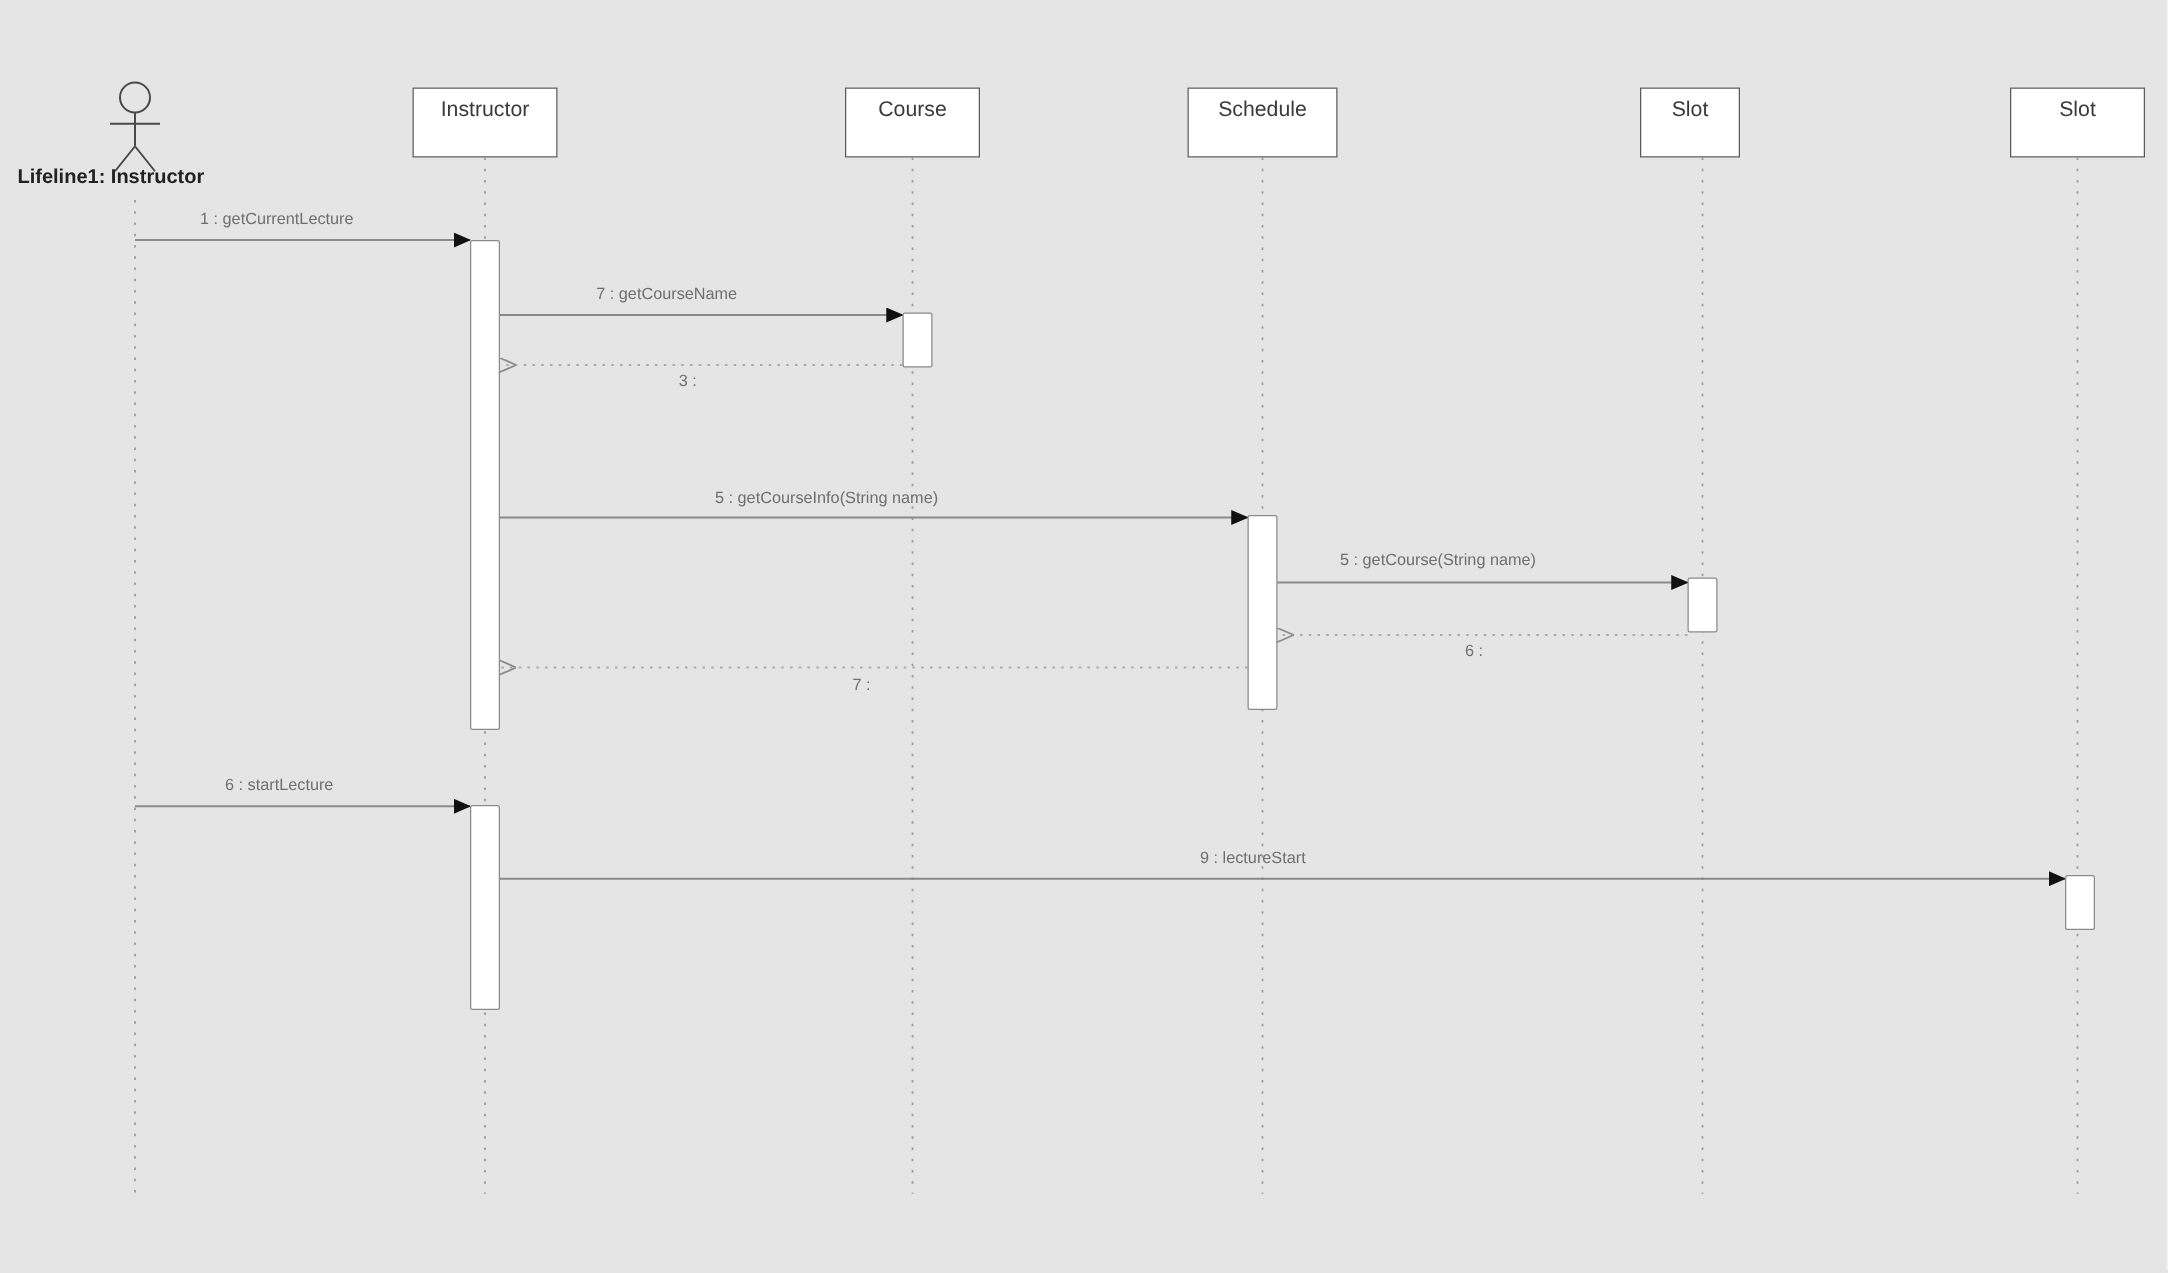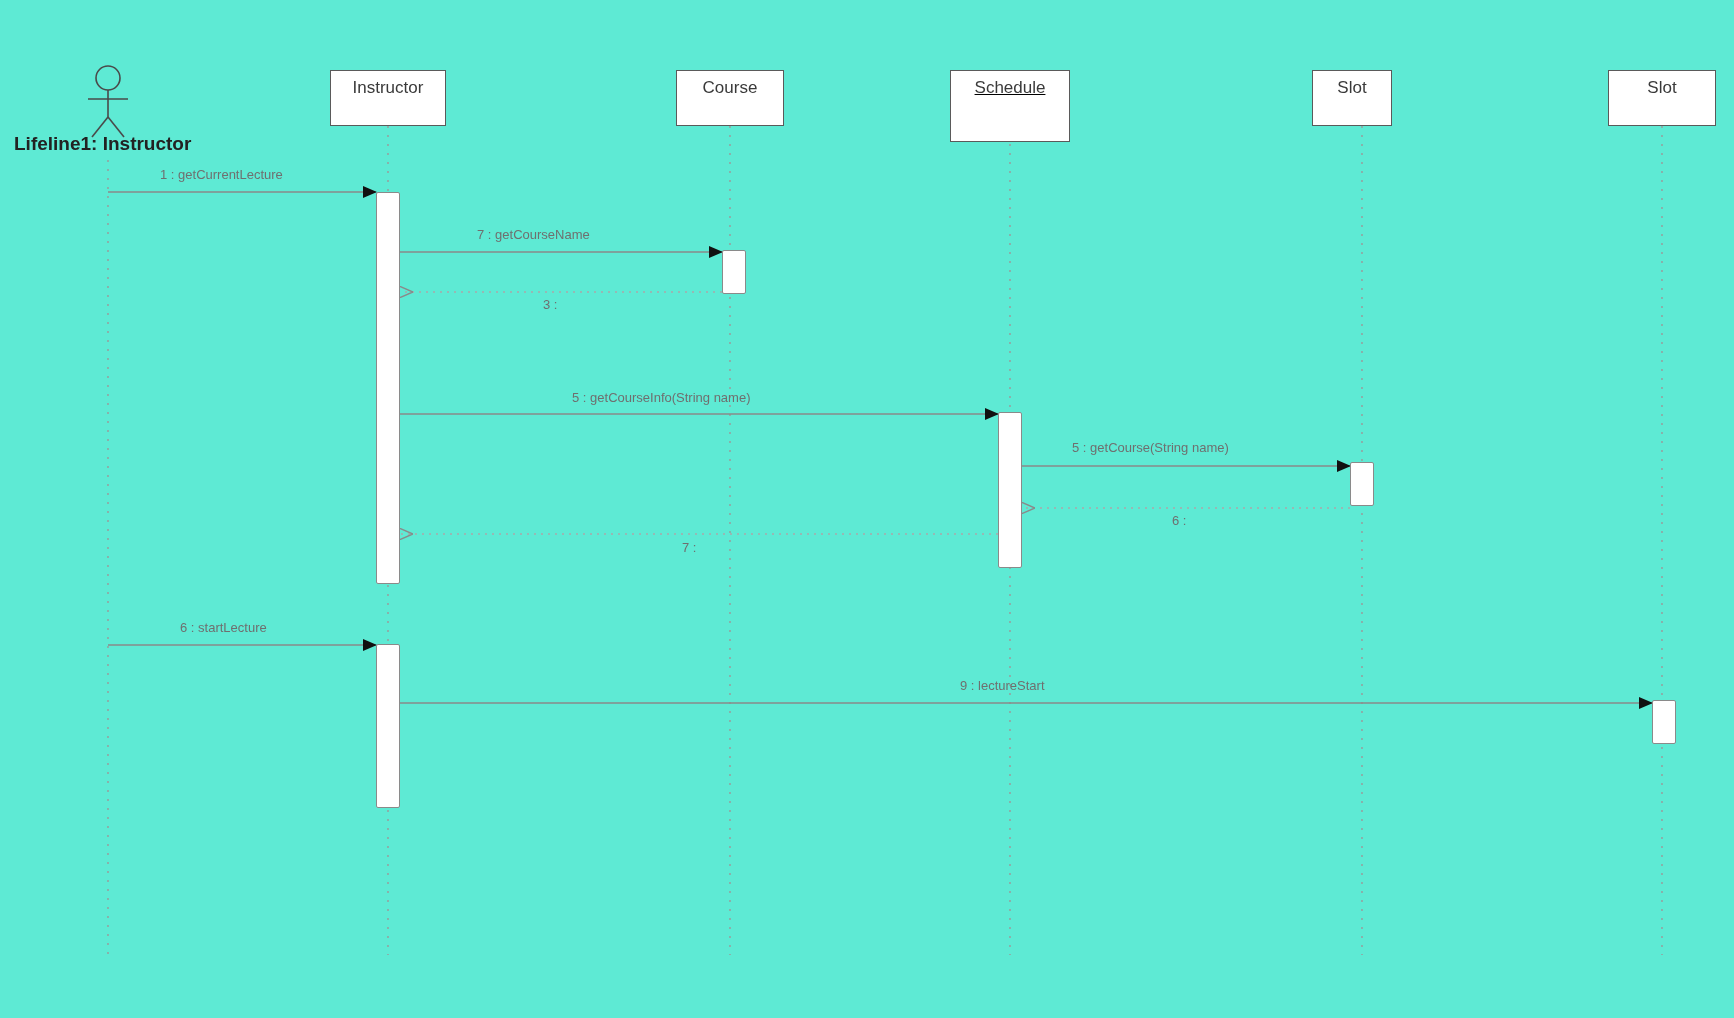--- a/index.html
+++ b/index.html
@@ -4,21 +4,21 @@
 <style>
   html, body {
     margin: 0;
     padding: 0;
     background: #ffffff;
   }
   #canvas {
     position: relative;
     width: 1734px;
     height: 1018px;
-    background: #5eead4;
+    background: #e5e5e5;
     font-family: "Liberation Sans", sans-serif;
     overflow: hidden;
   }
   svg.diagram {
     position: absolute;
     left: 0;
     top: 0;
     width: 1734px;
     height: 1018px;
   }
@@ -33,21 +33,21 @@
     padding-top: 7px;
   }
   .hdr-label {
     font-size: 17px;
     color: #3a3a3a;
     font-family: "Liberation Sans", sans-serif;
     white-space: nowrap;
   }
   .actor-label {
     position: absolute;
-    font-size: 19px;
+    font-size: 16px;
     font-weight: bold;
     color: #222222;
     white-space: nowrap;
     font-family: "Liberation Sans", sans-serif;
   }
   .msg-label {
     position: absolute;
     font-size: 13px;
     color: #6f6f6f;
     white-space: nowrap;
@@ -106,21 +106,21 @@
       </g>
   </svg>
 
   <div id="headers-layer">
       <div class="hdr-box" style="left: 330px; top: 70px; width: 116px; height: 56px;">
         <span class="hdr-label">Instructor</span>
       </div>
       <div class="hdr-box" style="left: 676px; top: 70px; width: 108px; height: 56px;">
         <span class="hdr-label">Course</span>
       </div>
-      <div class="hdr-box" style="left: 950px; top: 70px; width: 120px; height: 72px; text-decoration: underline;">
+      <div class="hdr-box" style="left: 950px; top: 70px; width: 120px; height: 56px;">
         <span class="hdr-label">Schedule</span>
       </div>
       <div class="hdr-box" style="left: 1312px; top: 70px; width: 80px; height: 56px;">
         <span class="hdr-label">Slot</span>
       </div>
       <div class="hdr-box" style="left: 1608px; top: 70px; width: 108px; height: 56px;">
         <span class="hdr-label">Slot</span>
       </div>
     </div>
   <div id="activations-layer">

